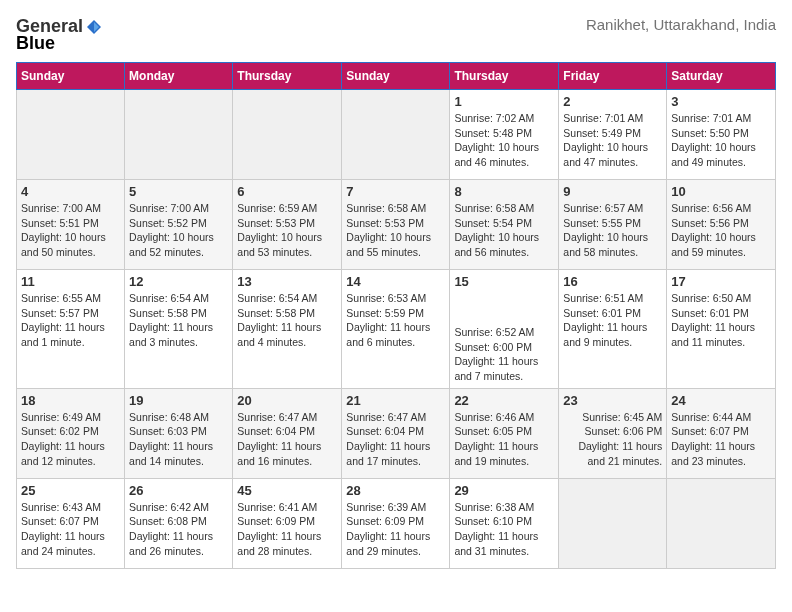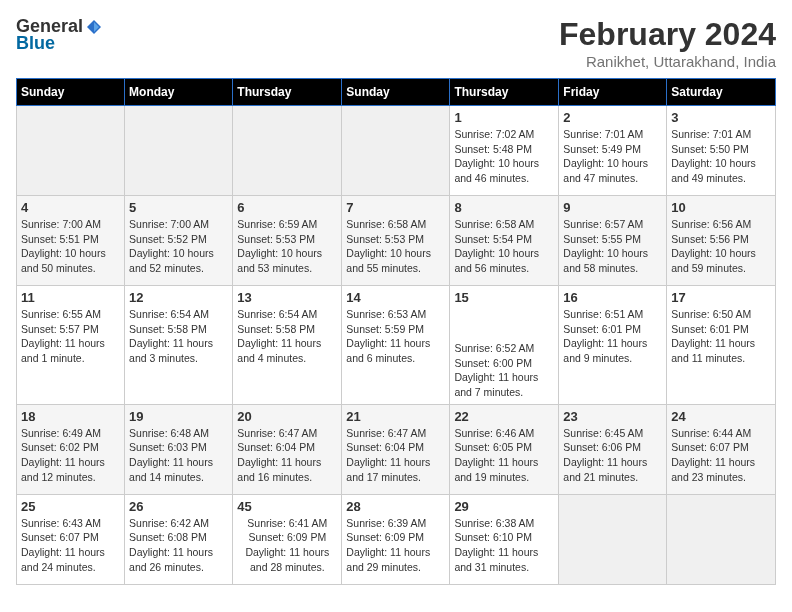--- a/index.html
+++ b/index.html
@@ -38,21 +38,21 @@
     .location-title {
       font-size: 15px;
       color: #737373;
     }
     table {
       width: 100%;
       border-collapse: collapse;
       font-size: 11px;
     }
     thead tr th {
-      background-color: #000000;
+      background-color: #be185d;
       color: #fff;
       padding: 6px 4px;
       text-align: left;
       font-size: 12px;
       border: 1px solid #2a6fc9;
     }
     tbody tr td {
       border: 1px solid #ccc;
       vertical-align: top;
       padding: 4px;
@@ -89,24 +89,23 @@
 
 <div class="header-area">
   <div class="logo">
     <div class="logo-text">
       <span style="font-size:18px;font-weight:bold;color:#333;">General</span>
       <svg width="18" height="18" viewBox="0 0 18 18">
         <polygon points="9,2 16,9 9,16 2,9" fill="#2a6fc9"></polygon>
         <polygon points="9,4 14,9 9,14" fill="#5ba3e8"></polygon>
       </svg>
     </div>
-    <span style="font-size:18px;font-weight:bold;color:#0369a1;margin-top:-4px;">Blue</span>
+    <span style="font-size:18px;font-weight:bold;color:#000000;margin-top:-4px;">Blue</span>
   </div>
   <div class="title-area">
-    <div class="month-title">February 2024</div>
     <div class="location-title">Ranikhet, Uttarakhand, India</div>
   </div>
 </div>
 
 <table>
   <thead>
     <tr>
     <th>Sunday</th>
         <th>Monday</th>
         <th>Thursday</th>
@@ -277,21 +276,21 @@
         </td>
         <td>
           <span class="day-num">22</span>
           <div class="day-info" style="white-space: pre-line;">Sunrise: 6:46 AM
 Sunset: 6:05 PM
 Daylight: 11 hours
 and 19 minutes.</div>
         </td>
         <td>
           <span class="day-num">23</span>
-          <div class="day-info" style="white-space: pre-line;">Sunrise: 6:45 AM
+          <div class="day-info" style="white-space: pre-line; text-align: right;">Sunrise: 6:45 AM
 Sunset: 6:06 PM
 Daylight: 11 hours
 and 21 minutes.</div>
         </td>
         <td>
           <span class="day-num">24</span>
           <div class="day-info" style="white-space: pre-line;">Sunrise: 6:44 AM
 Sunset: 6:07 PM
 Daylight: 11 hours
 and 23 minutes.</div>
@@ -307,21 +306,21 @@
         </td>
         <td>
           <span class="day-num">26</span>
           <div class="day-info" style="white-space: pre-line;">Sunrise: 6:42 AM
 Sunset: 6:08 PM
 Daylight: 11 hours
 and 26 minutes.</div>
         </td>
         <td>
           <span class="day-num">45</span>
-          <div class="day-info" style="white-space: pre-line; text-align: center;">Sunrise: 6:41 AM
+          <div class="day-info" style="white-space: pre-line;">Sunrise: 6:41 AM
 Sunset: 6:09 PM
 Daylight: 11 hours
 and 28 minutes.</div>
         </td>
         <td>
           <span class="day-num">28</span>
           <div class="day-info" style="white-space: pre-line;">Sunrise: 6:39 AM
 Sunset: 6:09 PM
 Daylight: 11 hours
 and 29 minutes.</div>

